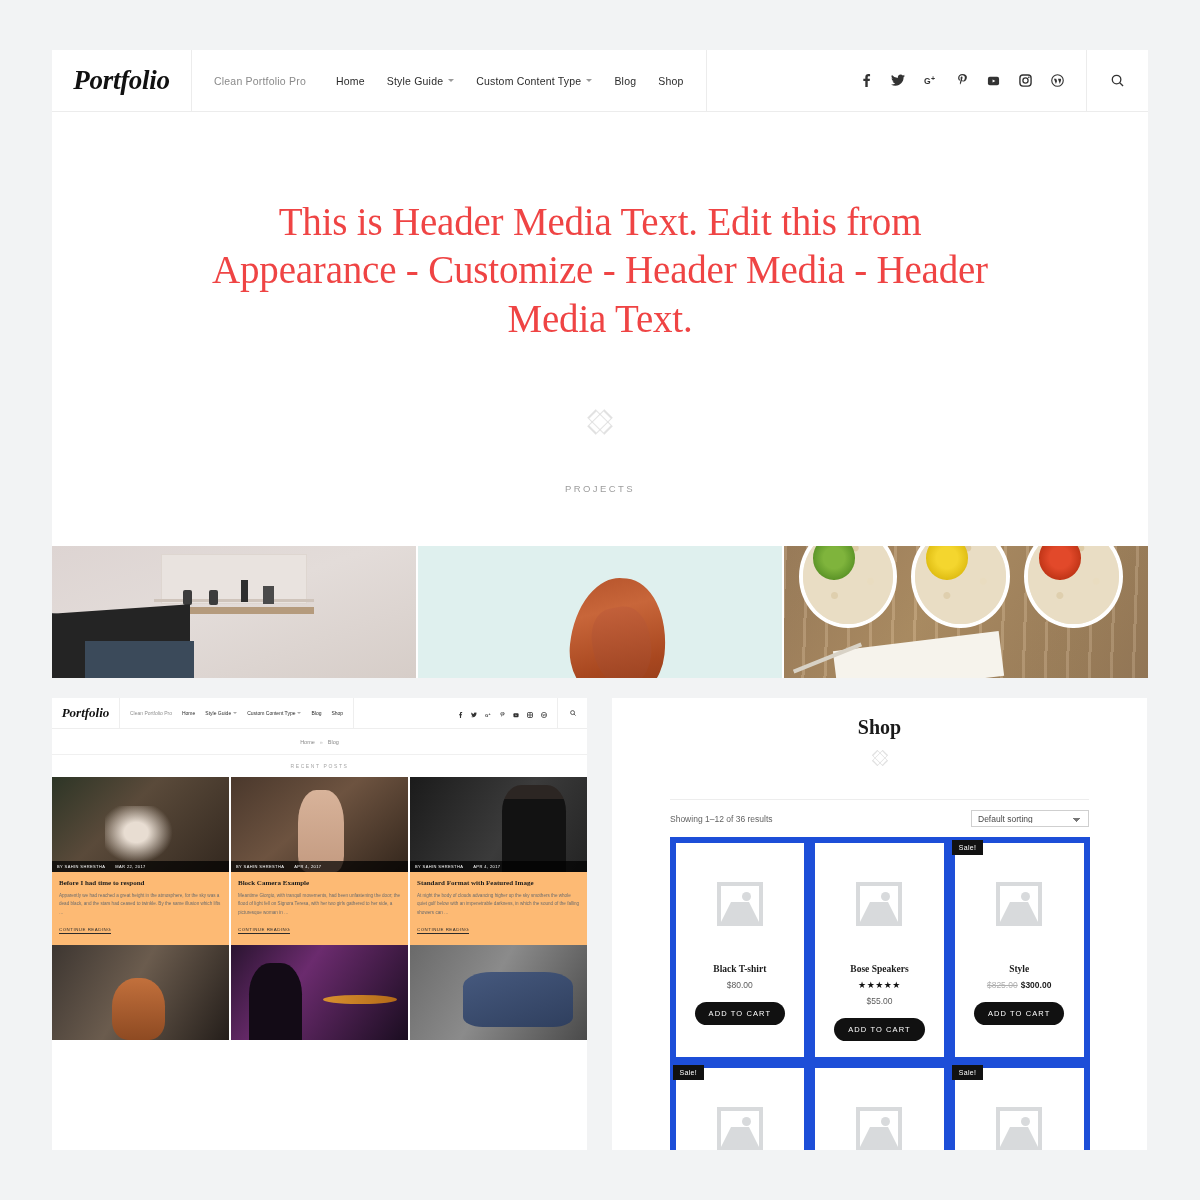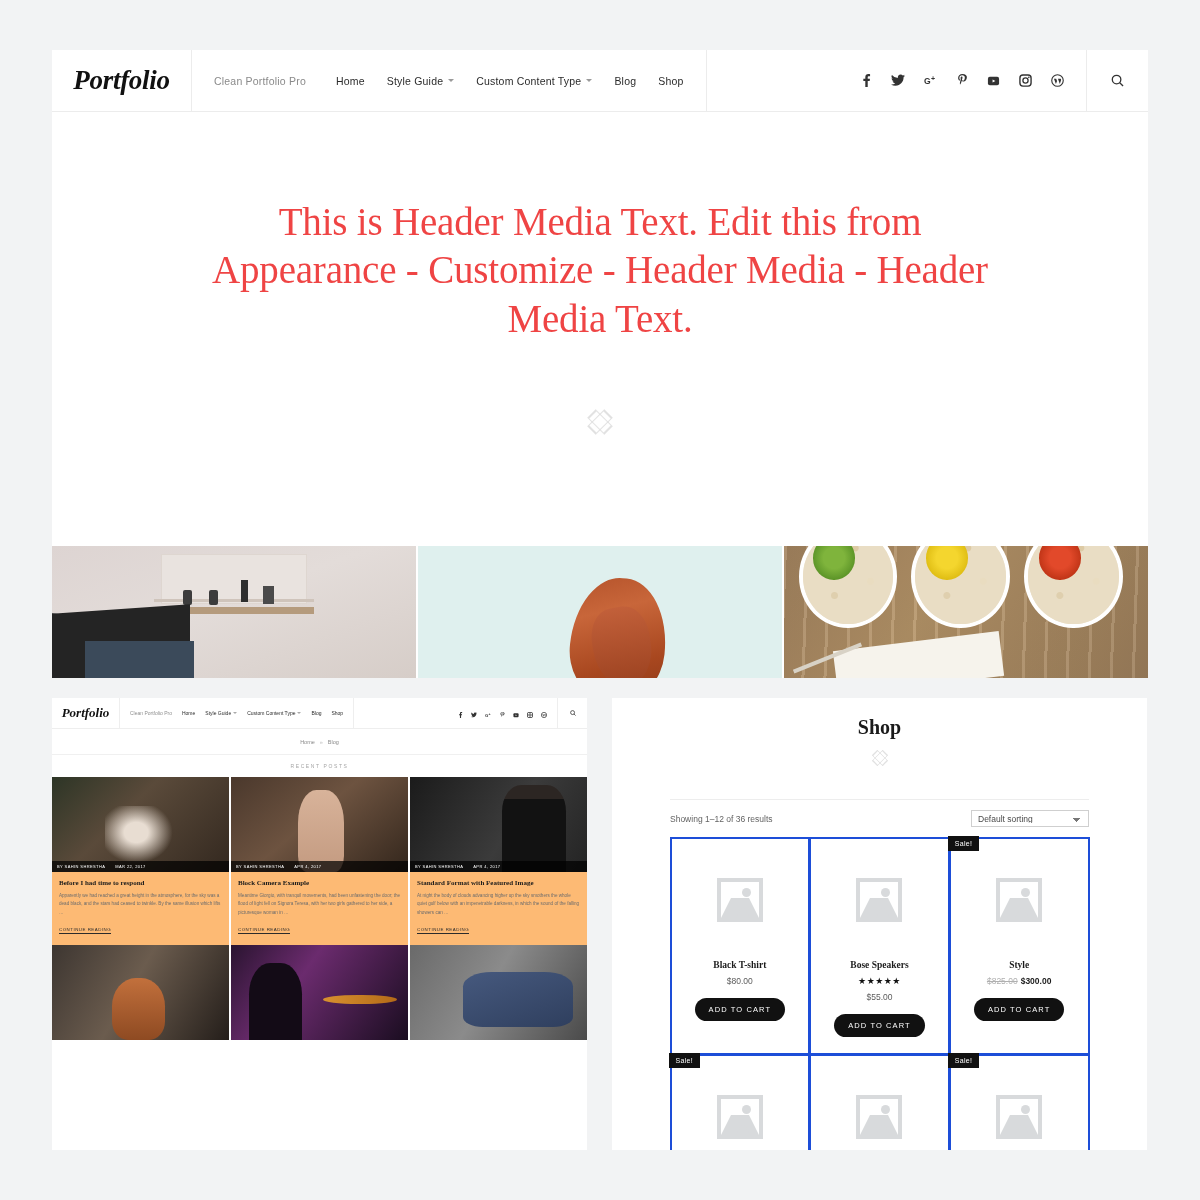--- a/index.html
+++ b/index.html
@@ -205,21 +205,21 @@
     appearance: none; -webkit-appearance: none;
     background-image:
       linear-gradient(45deg, transparent 50%, #777 50%),
       linear-gradient(135deg, #777 50%, transparent 50%);
     background-position: calc(100% - 11px) 7px, calc(100% - 7px) 7px;
     background-size: 4px 4px, 4px 4px;
     background-repeat: no-repeat;
   }
 
   .products { margin: 0 58px; display: grid; grid-template-columns: repeat(3, 1fr); }
-  .product { position: relative; border: 2px solid #1d4ed8; margin: -0.5px; padding: 14px 8px 16px; text-align: center; background: #fff; }
+  .product { position: relative; border: 6px solid #1d4ed8; margin: -0.5px; padding: 14px 8px 16px; text-align: center; background: #fff; }
   .sale-badge {
     position: absolute; left: -3px; top: -3px;
     background: #111; color: #fff; font-size: 7px; letter-spacing: .3px;
     padding: 4px 7px; z-index: 2;
   }
   .ph-box { height: 95px; display: flex; align-items: center; justify-content: center; }
   .ph-img { width: 46px; height: 44px; border: 4px solid #d8dadc; position: relative; background: #fff; }
   .ph-img .sun { position: absolute; right: 8px; top: 6px; width: 9px; height: 9px; border-radius: 50%; background: #d8dadc; }
   .ph-img .mtn { position: absolute; left: 0; bottom: 0; width: 100%; height: 0;
      border-bottom: 20px solid #d8dadc; border-left: 10px solid transparent; border-right: 10px solid transparent; }
@@ -317,20 +317,21 @@
           </svg>
       </div>
     </div>
 
     <div class="hero-body">
       <h1 class="hero-title">This is Header Media Text. Edit this from Appearance - Customize - Header Media - Header Media Text.</h1>
       <div class="ornament">
         <span class="bar1"></span>
           <span class="bar2"></span>
       </div>
+      <div class="projects-label">PROJECTS</div>
     </div>
 
     <div class="projects-strip">
       <div class="proj img-desk">
         <span class="wallbox"></span>
           <span class="shelf2"></span>
           <span class="shelf"></span>
         <span class="bot1"></span>
           <span class="bot2"></span>
           <span class="bot3"></span>

